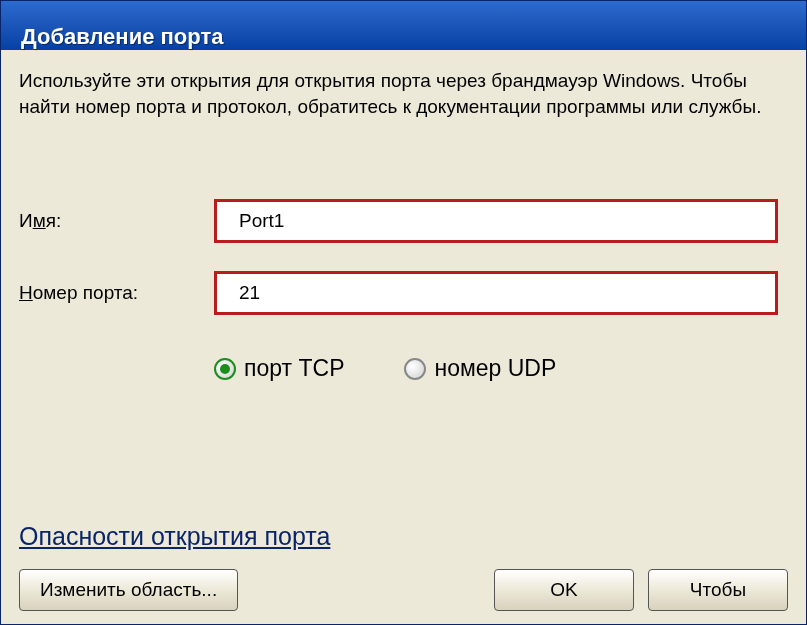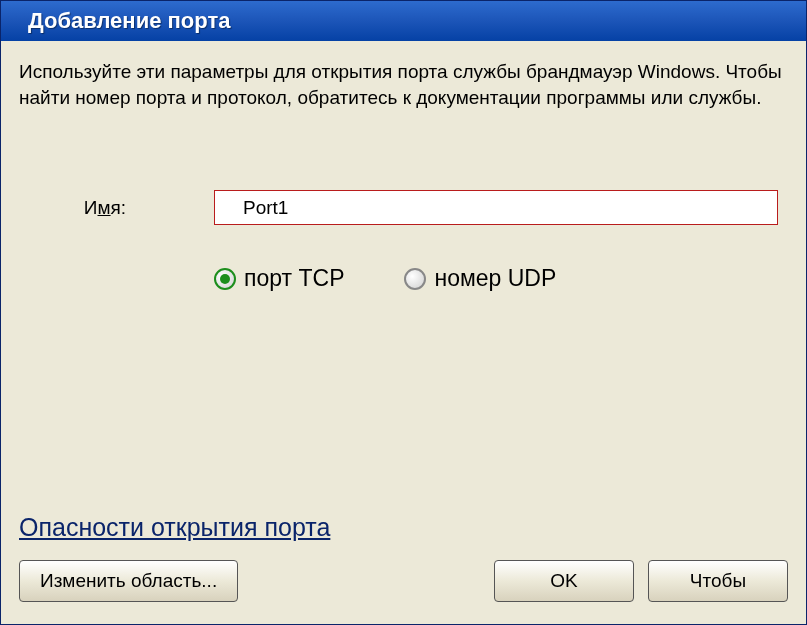--- a/index.html
+++ b/index.html
@@ -15,25 +15,25 @@
       height: 625px;
       overflow: hidden;
     }
     .window {
       width: 807px;
       height: 625px;
       background: #ECE9D8;
       border: 1px solid #0A246A;
     }
     .titlebar {
-      height: 40px;
+      height: 49px;
       background: linear-gradient(to bottom, #2D6BCE 0%, #1C55B8 50%, #0541A5 100%);
       display: flex;
-      align-items: center;
-      padding: 0 27px;
+      align-items: flex-end;
+      padding: 0 20px;
       color: #fff;
       font-weight: bold;
       font-size: 22px;
       text-shadow: 1px 1px 1px rgba(0,0,0,0.4);
     }
     .content {
       padding: 18px 18px 14px 18px;
       display: flex;
       flex-direction: column;
       height: calc(100% - 48px);
@@ -44,36 +44,36 @@
       color: #000;
       margin-bottom: 80px;
     }
     .form-row {
       display: flex;
       align-items: center;
       margin-bottom: 28px;
     }
     .form-label {
       width: 195px;
-      text-align: center;
+      text-align: left;
       padding-right: 23px;
       font-size: 19px;
       color: #000;
     }
     .form-label .u {
       text-decoration: underline;
     }
     .text-input {
       flex: 1;
-      height: 35px;
-      border: 1px solid #b91c1c;
+      height: 44px;
+      border: 3px solid #b91c1c;
       background: #fff;
       font-family: inherit;
       font-size: 19px;
-      padding: 4px 28px;
+      padding: 4px 22px;
       color: #000;
       margin-right: 10px;
     }
     .radio-row {
       display: flex;
       align-items: center;
       padding-left: 195px;
       gap: 60px;
       margin-top: 12px;
     }
@@ -135,29 +135,35 @@
     }
   </style>
 </head>
 <body>
 
 <div class="window">
   <div class="titlebar">
     <span>Добавление порта</span>
   </div>
   <div class="content">
-    <div class="desc">Используйте эти параметры для открытия порта службы брандмауэр Windows. Чтобы найти номер порта и протокол, обратитесь к документации программы или службы.</div>
+    <div class="desc">Используйте эти открытия для открытия порта через брандмауэр Windows. Чтобы найти номер порта и протокол, обратитесь к документации программы или службы.</div>
 
     <div class="form-row">
       <div class="form-label">
         <span>И</span><span class="u">м</span><span>я:</span>
       </div>
       <input class="text-input" type="text" value="Port1" style="">
     </div>
 
+    <div class="form-row">
+      <div class="form-label">
+        <span class="u">Н</span><span>омер порта:</span>
+      </div>
+      <input class="text-input" type="text" value="21" style="">
+    </div>
 
     <div class="radio-row">
       <div class="radio-item">
         <div class="radio-circle">
           <div class="radio-dot"></div>
         </div>
         <span><span class="u">п</span><span>орт TCP</span></span>
       </div>
       <div class="radio-item">
         <div class="radio-circle unchecked"></div>

